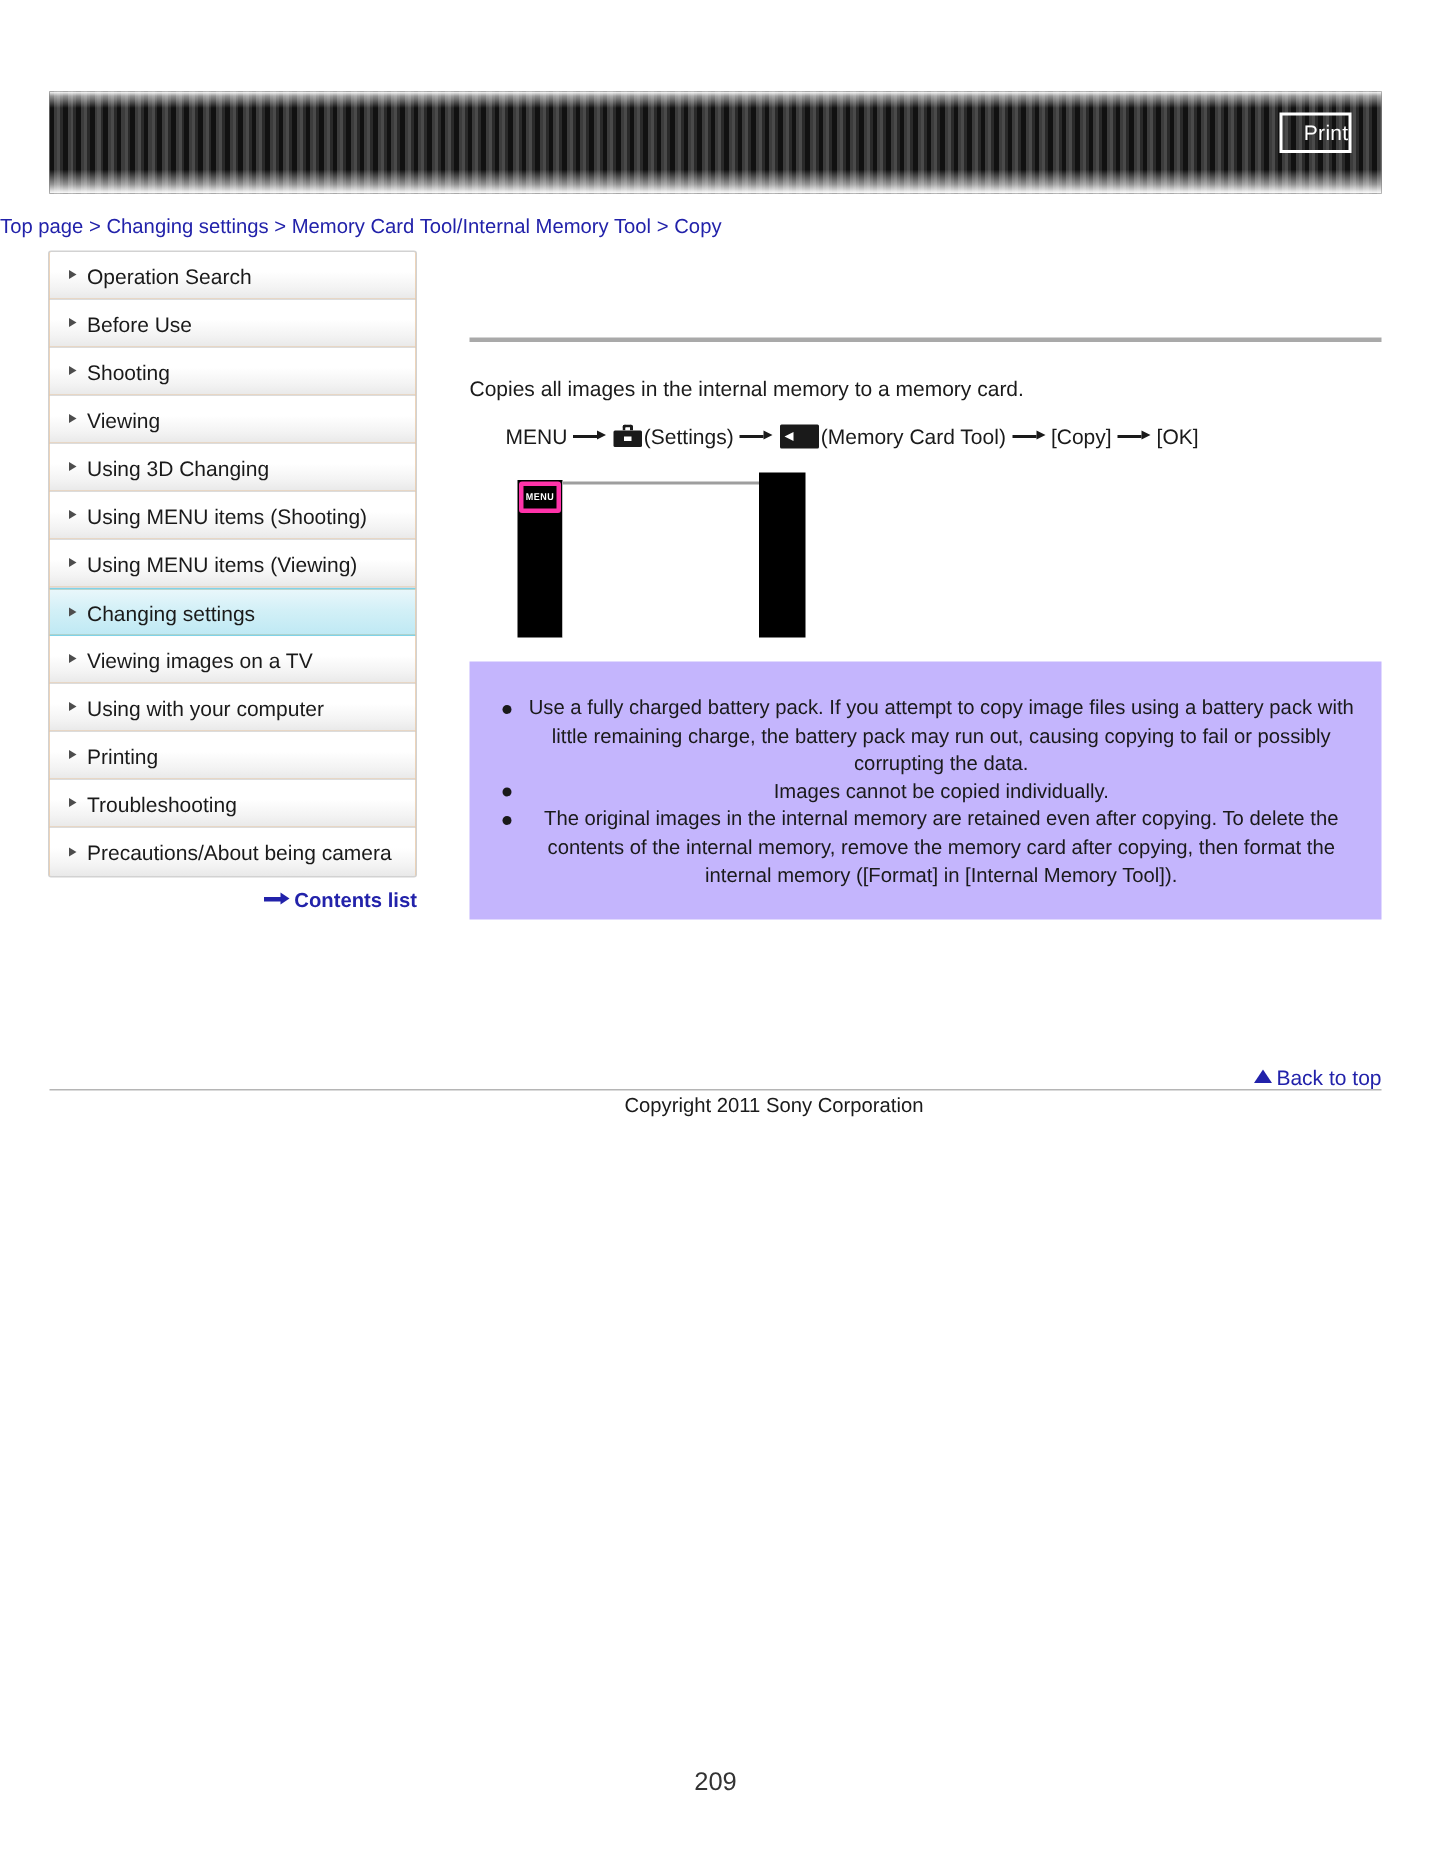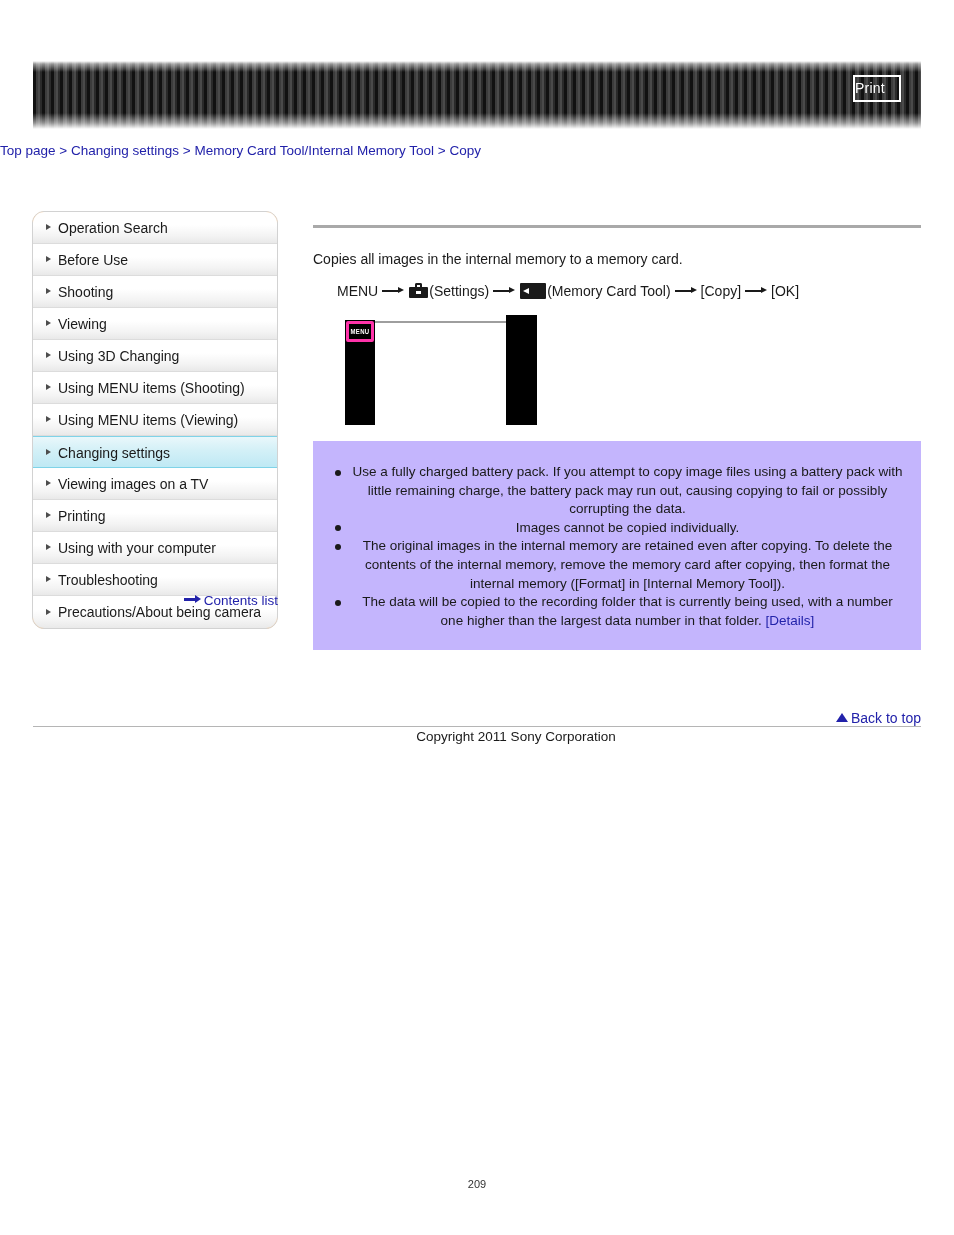--- a/index.html
+++ b/index.html
@@ -40,21 +40,21 @@
         #2a2a2a 7px, #2a2a2a 9px);
   }
   .print-btn {
     position: absolute;
     right: 20px; top: 14px;
     width: 48px; height: 27px;
     border: 2px solid #ffffff;
     color: #ffffff;
     font-size: 14px;
     line-height: 23px;
-    text-align: left;
+    text-align: right;
     background: transparent;
     cursor: pointer;
     letter-spacing: 0.2px;
   }
 
   
   .breadcrumb {
     position: absolute;
     left: 0; top: 143px;
     width: 921px;
@@ -63,24 +63,23 @@
     color: #2222aa;
   }
   .breadcrumb .sep { color: #2222aa; }
 
   
   .sidebar {
     position: absolute;
     left: 32px; top: 167px;
     width: 246px;
     border: 1px solid #d2d2d2;
-    border-radius: 12px;
+    border-radius: 2px;
     background: #fdba74;
     overflow: hidden;
-    margin-top: 44px;
   }
   .nav-item {
     position: relative;
     height: 32px;
     line-height: 32px;
     padding-left: 25px;
     font-size: 14px;
     color: #1a1a1a;
     background: linear-gradient(to bottom, #ffffff 0%, #ffffff 42%, #f3f3f3 78%, #e9e9e9 100%);
     border-bottom: 1px solid #dcdcdc;
@@ -130,21 +129,21 @@
   }
   .contents-link .arrow-ico::after {
     content: "";
     position: absolute;
     right: 0; top: 0;
     width: 0; height: 0;
     border-left: 6px solid #2222aa;
     border-top: 4.5px solid transparent;
     border-bottom: 4.5px solid transparent;
   }
-  .contents-link span.lbl { vertical-align: middle; }
+  .contents-link span.lbl { vertical-align: middle; font-weight: bold; }
 
   
   .content {
     position: absolute;
     left: 313px; top: 167px;
     width: 608px;
   }
   .title-rule {
     margin-top: 58px;
     height: 3px;
@@ -356,21 +355,21 @@
     text-align: center;
     font-size: 13.5px;
     color: #1a1a1a;
     margin-left: 39px;
   }
   .page-number {
     position: absolute;
     left: 0; top: 1178px;
     width: 954px;
     text-align: center;
-    font-size: 11px;
+    font-size: 17px;
     color: #333333;
   }
 </style>
 </head>
 <body>
 
 <div class="page">
 
   <div class="banner">
     <div class="print-btn">Print</div>
@@ -418,25 +417,25 @@
     <div class="nav-item selected">
       <span class="tri"></span>
       <span>Changing settings</span>
     </div>
     <div class="nav-item">
       <span class="tri"></span>
       <span>Viewing images on a TV</span>
     </div>
     <div class="nav-item">
       <span class="tri"></span>
+      <span>Using with your computer</span>
+    </div>
+    <div class="nav-item">
+      <span class="tri"></span>
       <span>Printing</span>
-    </div>
-    <div class="nav-item">
-      <span class="tri"></span>
-      <span>Using with your computer</span>
     </div>
     <div class="nav-item">
       <span class="tri"></span>
       <span>Troubleshooting</span>
     </div>
     <div class="nav-item">
       <span class="tri"></span>
       <span>Precautions/About being camera</span>
     </div>
   </div>
@@ -463,21 +462,20 @@
       <div class="menu-btn">
         <span class="lbl">MENU</span>
       </div>
     </div>
 
     <div class="notes">
       <ul>
         <li>Use a fully charged battery pack. If you attempt to copy image files using a battery pack with little remaining charge, the battery pack may run out, causing copying to fail or possibly corrupting the data.</li>
         <li>Images cannot be copied individually.</li>
         <li>The original images in the internal memory are retained even after copying. To delete the contents of the internal memory, remove the memory card after copying, then format the internal memory ([Format] in [Internal Memory Tool]).</li>
-        <li><span>The data will be copied to the recording folder that is currently being used, with a number one higher than the largest data number in that folder.</span> <span class="lnk">[Details]</span></li>
       </ul>
     </div>
 
   </div>
 
   <div class="back-top">
     <span class="up-tri"></span><span class="lbl">Back to top</span>
   </div>
 
   <div class="footer-rule"></div>

